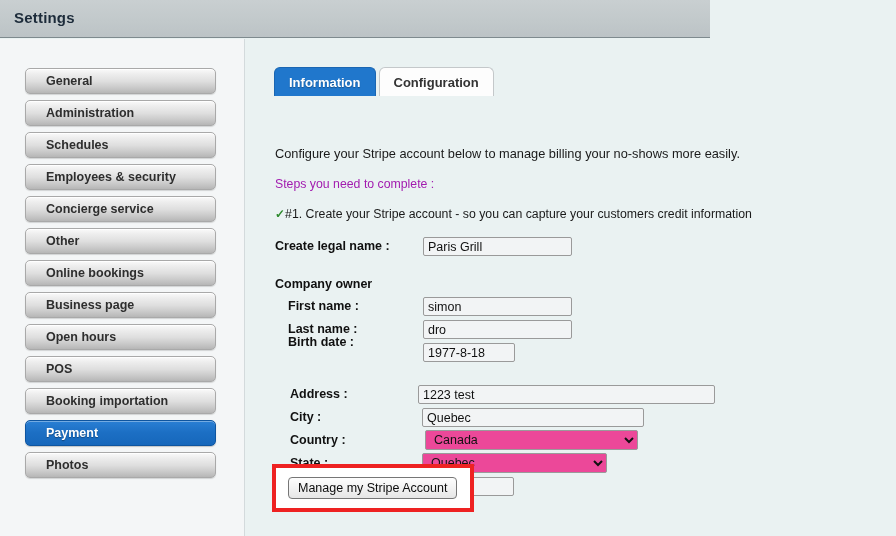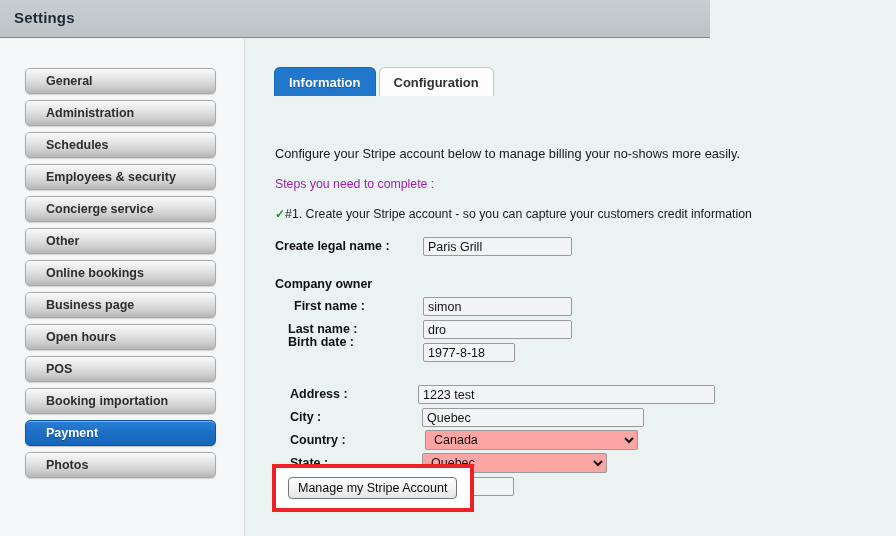--- a/index.html
+++ b/index.html
@@ -205,21 +205,21 @@
     padding: 0 4px;
     box-sizing: border-box;
     outline: none;
   }
   select.se {
     position: absolute;
     height: 20px;
     font-family: "Liberation Sans", sans-serif;
     font-size: 12.5px;
     color: #111;
-    background: #fca5a5;
+    background: #ec4899;
     border: 1px solid #9a9a9a;
     border-radius: 2px;
     padding: 0 2px 0 4px;
     box-sizing: border-box;
     outline: none;
   }
 
   
   .highlight-box {
     position: absolute;
@@ -313,21 +313,21 @@
       <span class="check">✓</span><span>#1. Create your Stripe account - so you can capture your customers credit information</span>
     </div>
 
     <div class="form">
 
       <div class="flabel" style="left:29px; top:197px;">Create legal name :</div>
       <input class="ti" style="left: 177px; top: 198px; width: 149px;" value="Paris Grill">
 
       <div class="subhead" style="left:29px; top:238px;">Company owner</div>
 
-      <div class="flabel" style="left:48px; top:257px;">First name :</div>
+      <div class="flabel" style="left:42px; top:257px;">First name :</div>
       <input class="ti" style="left: 177px; top: 258px; width: 149px;" value="simon">
 
       <div class="flabel" style="left:42px; top:280px;">Last name :</div>
       <input class="ti" style="left: 177px; top: 281px; width: 149px;" value="dro">
 
       <div class="flabel" style="left:42px; top:293px;">Birth date :</div>
       <input class="ti" style="left: 177px; top: 304px; width: 92px;" value="1977-8-18">
 
       <div class="flabel" style="left:44px; top:345px;">Address :</div>
       <input class="ti" style="left: 172px; top: 346px; width: 297px;" value="1223 test">

